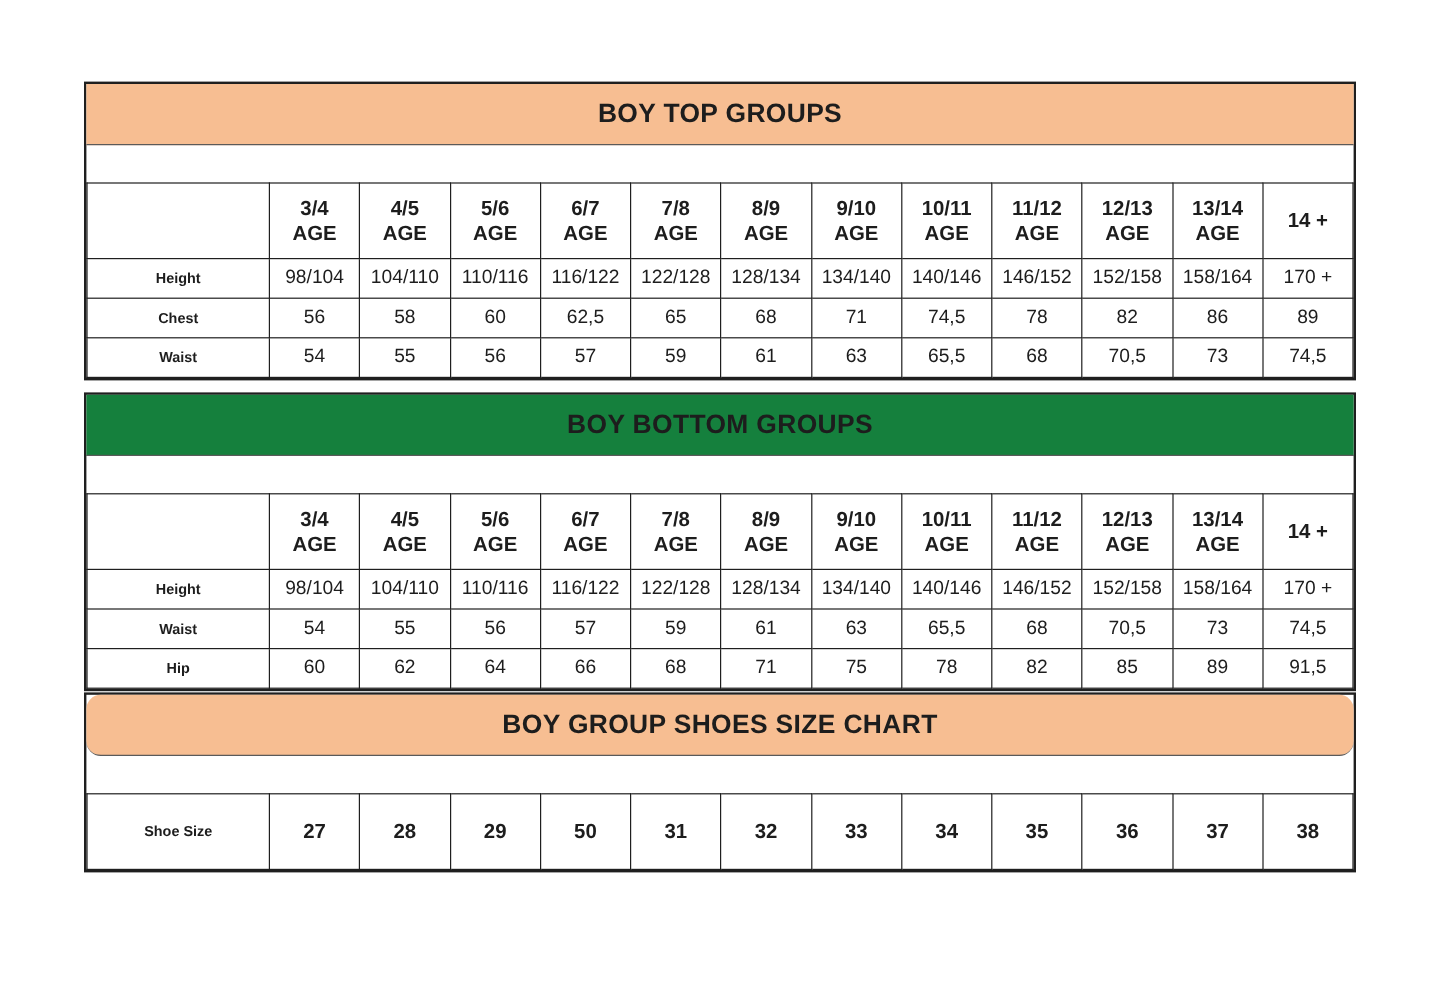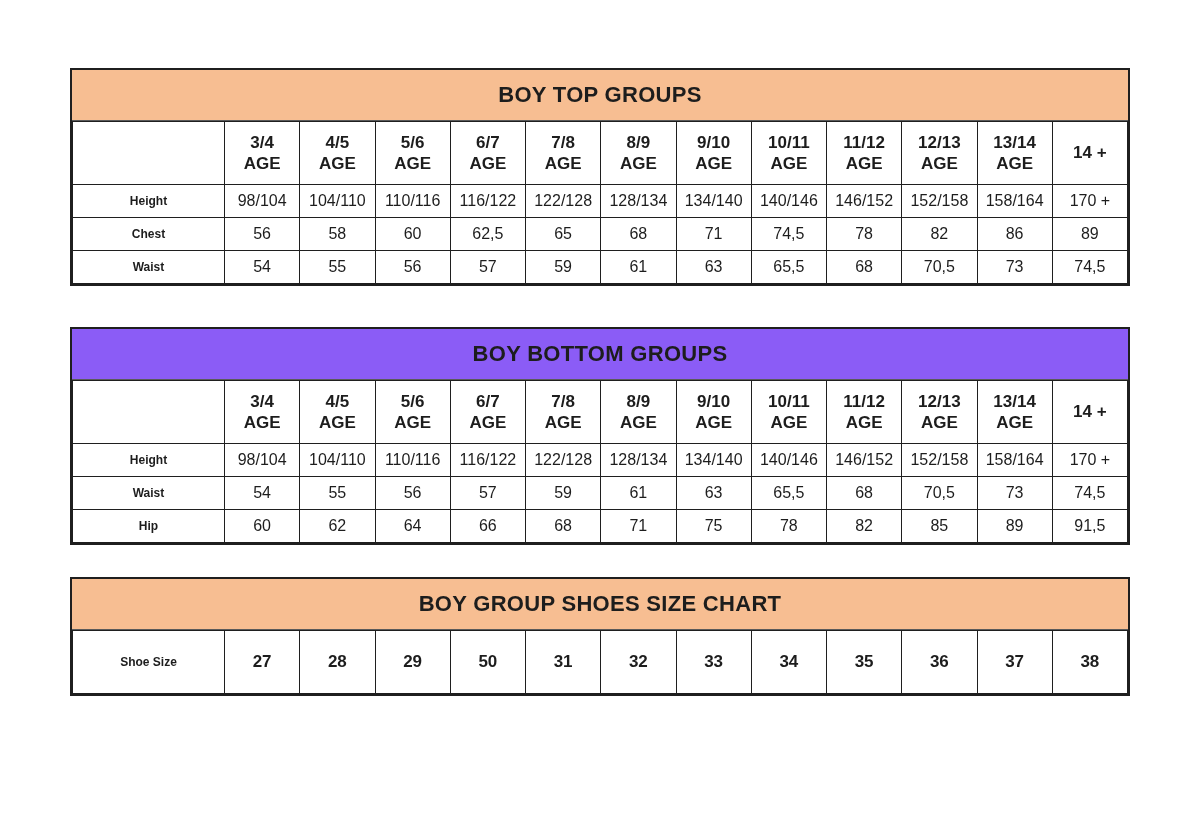--- a/index.html
+++ b/index.html
@@ -40,20 +40,21 @@
     font-size: 22px;
     font-weight: bold;
     letter-spacing: 0.3px;
     color: #1d1d1d;
   }
 
   table.grid {
     border-collapse: collapse;
     width: 100%;
     table-layout: fixed;
+    margin-top: 31px;
   }
   table.grid th,
   table.grid td {
     border: 1px solid #1f1f1f;
     text-align: center;
     vertical-align: middle;
     padding: 0;
     overflow: hidden;
   }
   col.label-col { width: 152px; }
@@ -182,21 +183,21 @@
             <td class="value-cell">68</td>
             <td class="value-cell">70,5</td>
             <td class="value-cell">73</td>
             <td class="value-cell">74,5</td>
           </tr>
         </tbody>
     </table>
   </section>
 
   <section class="size-table size-table--bottom">
-    <header class="band" style="background: #8b5cf6;">
+    <header class="band" style="background: #15803d;">
       <h2>BOY BOTTOM GROUPS</h2>
     </header>
     <table class="grid">
       <colgroup>
         <col class="label-col">
         <col>
           <col>
           <col>
           <col>
           <col>
@@ -278,21 +279,21 @@
             <td class="value-cell">82</td>
             <td class="value-cell">85</td>
             <td class="value-cell">89</td>
             <td class="value-cell">91,5</td>
           </tr>
         </tbody>
     </table>
   </section>
 
   <section class="size-table size-table--shoes">
-    <header class="band" style="background: rgb(247, 190, 146);">
+    <header class="band" style="background: rgb(247, 190, 146); border-radius: 12px;">
       <h2>BOY GROUP SHOES SIZE CHART</h2>
     </header>
     <table class="grid">
       <colgroup>
         <col class="label-col">
         <col>
           <col>
           <col>
           <col>
           <col>

